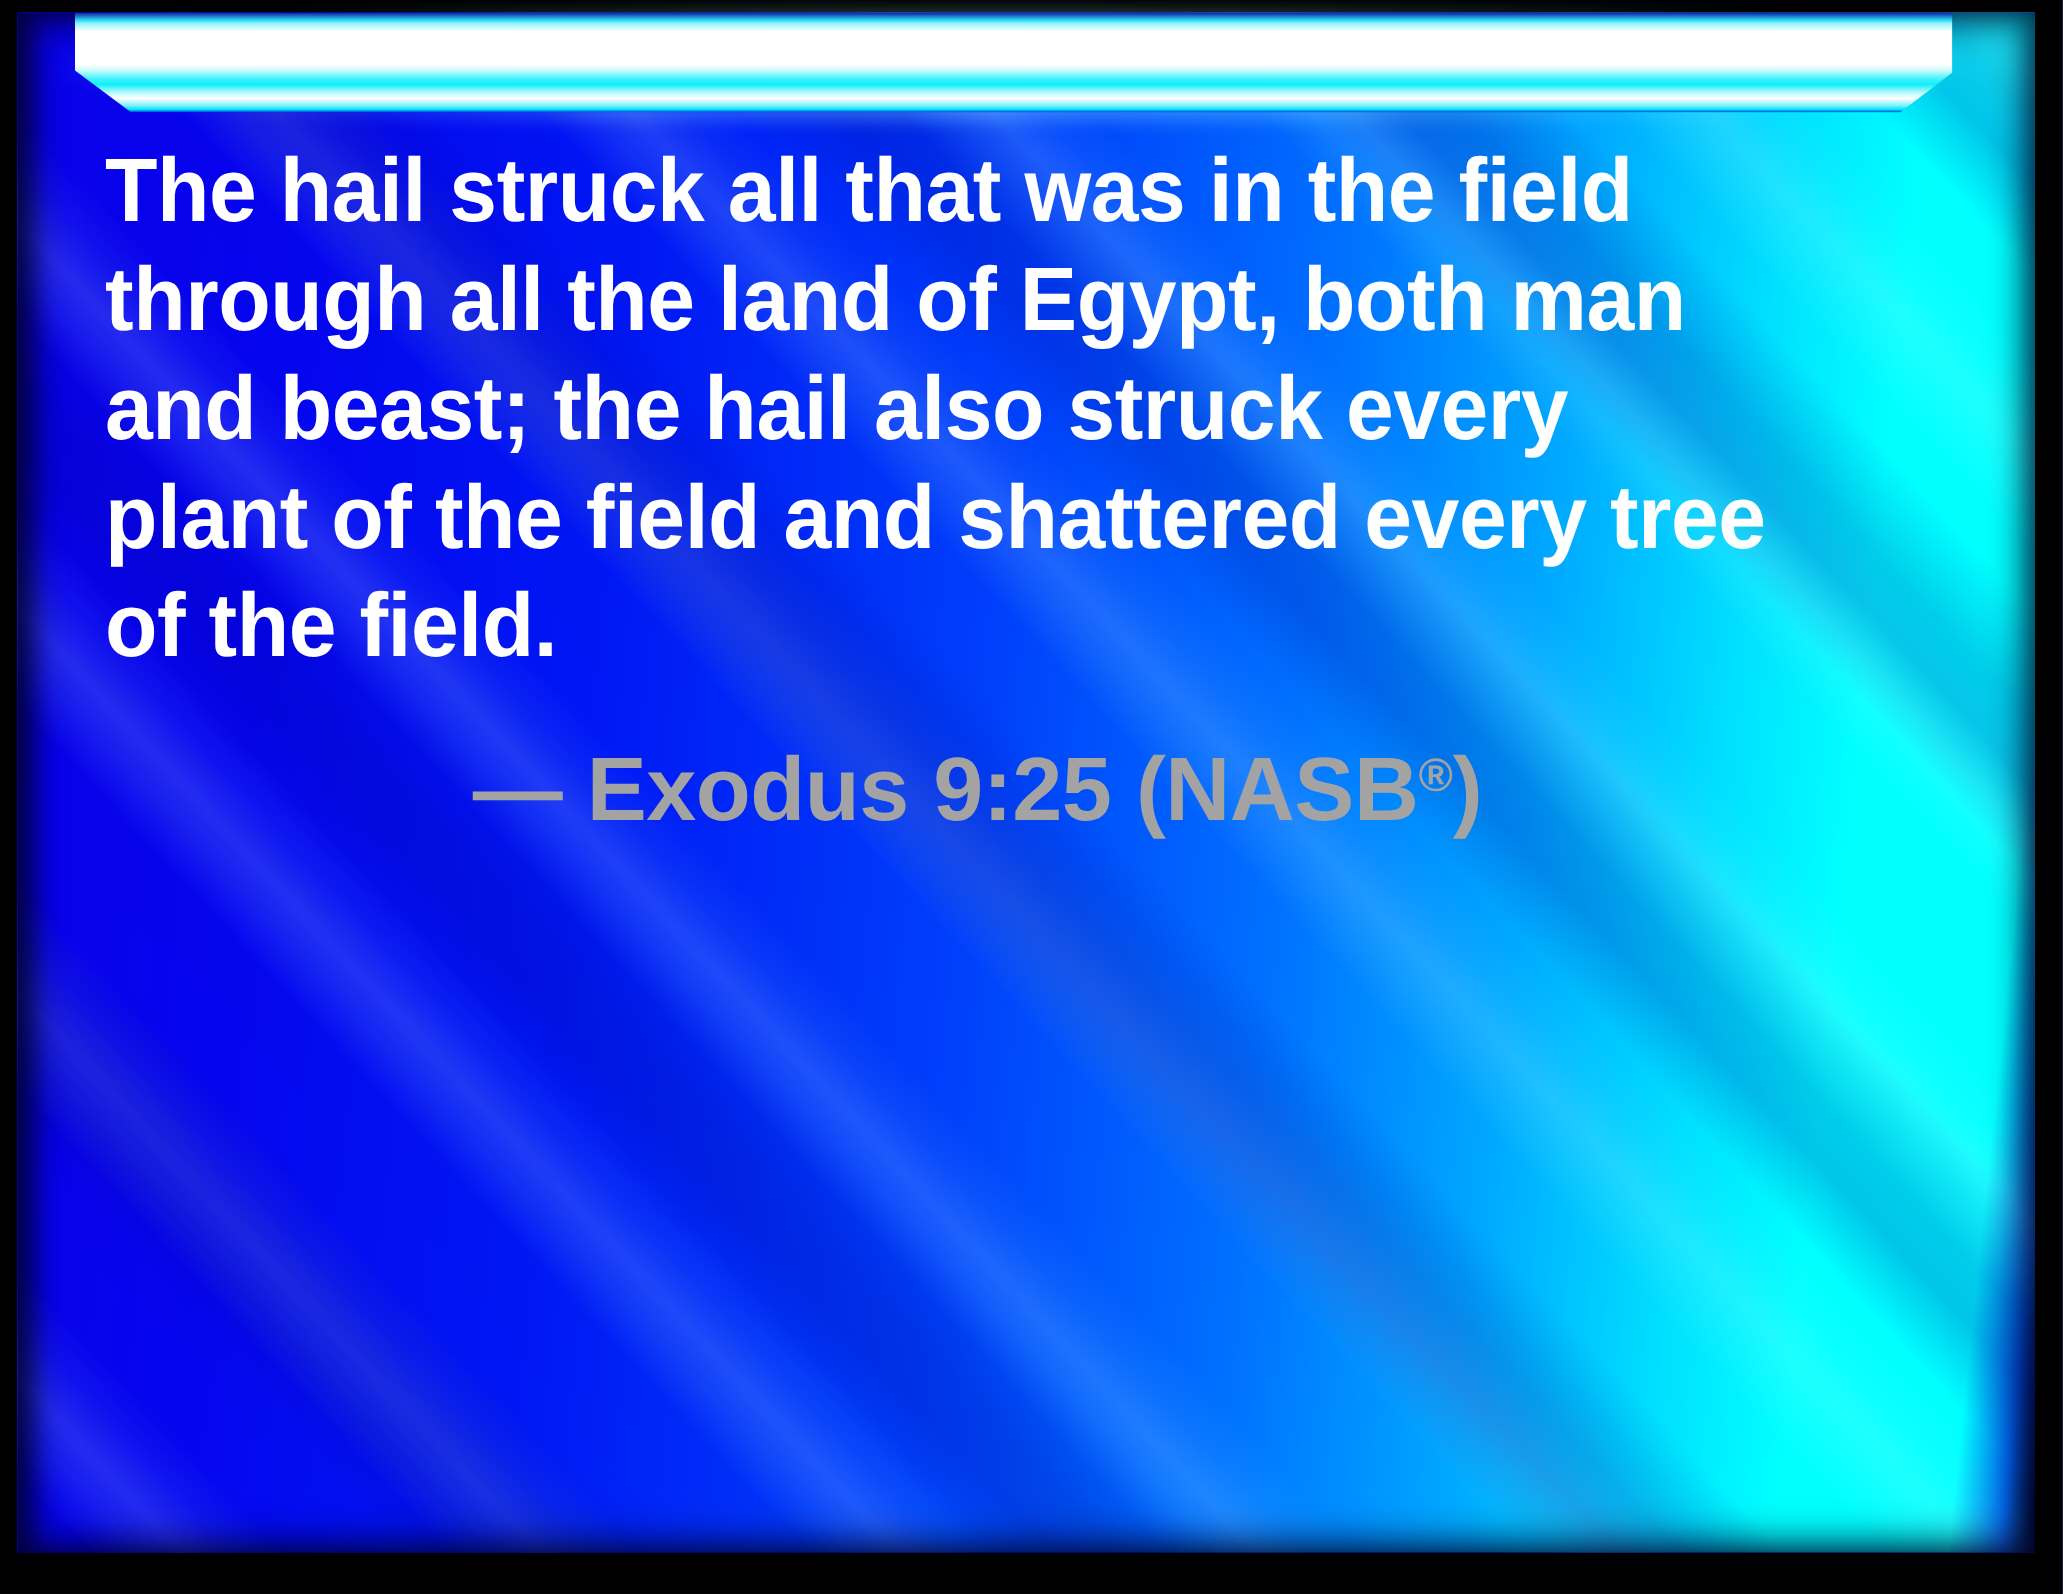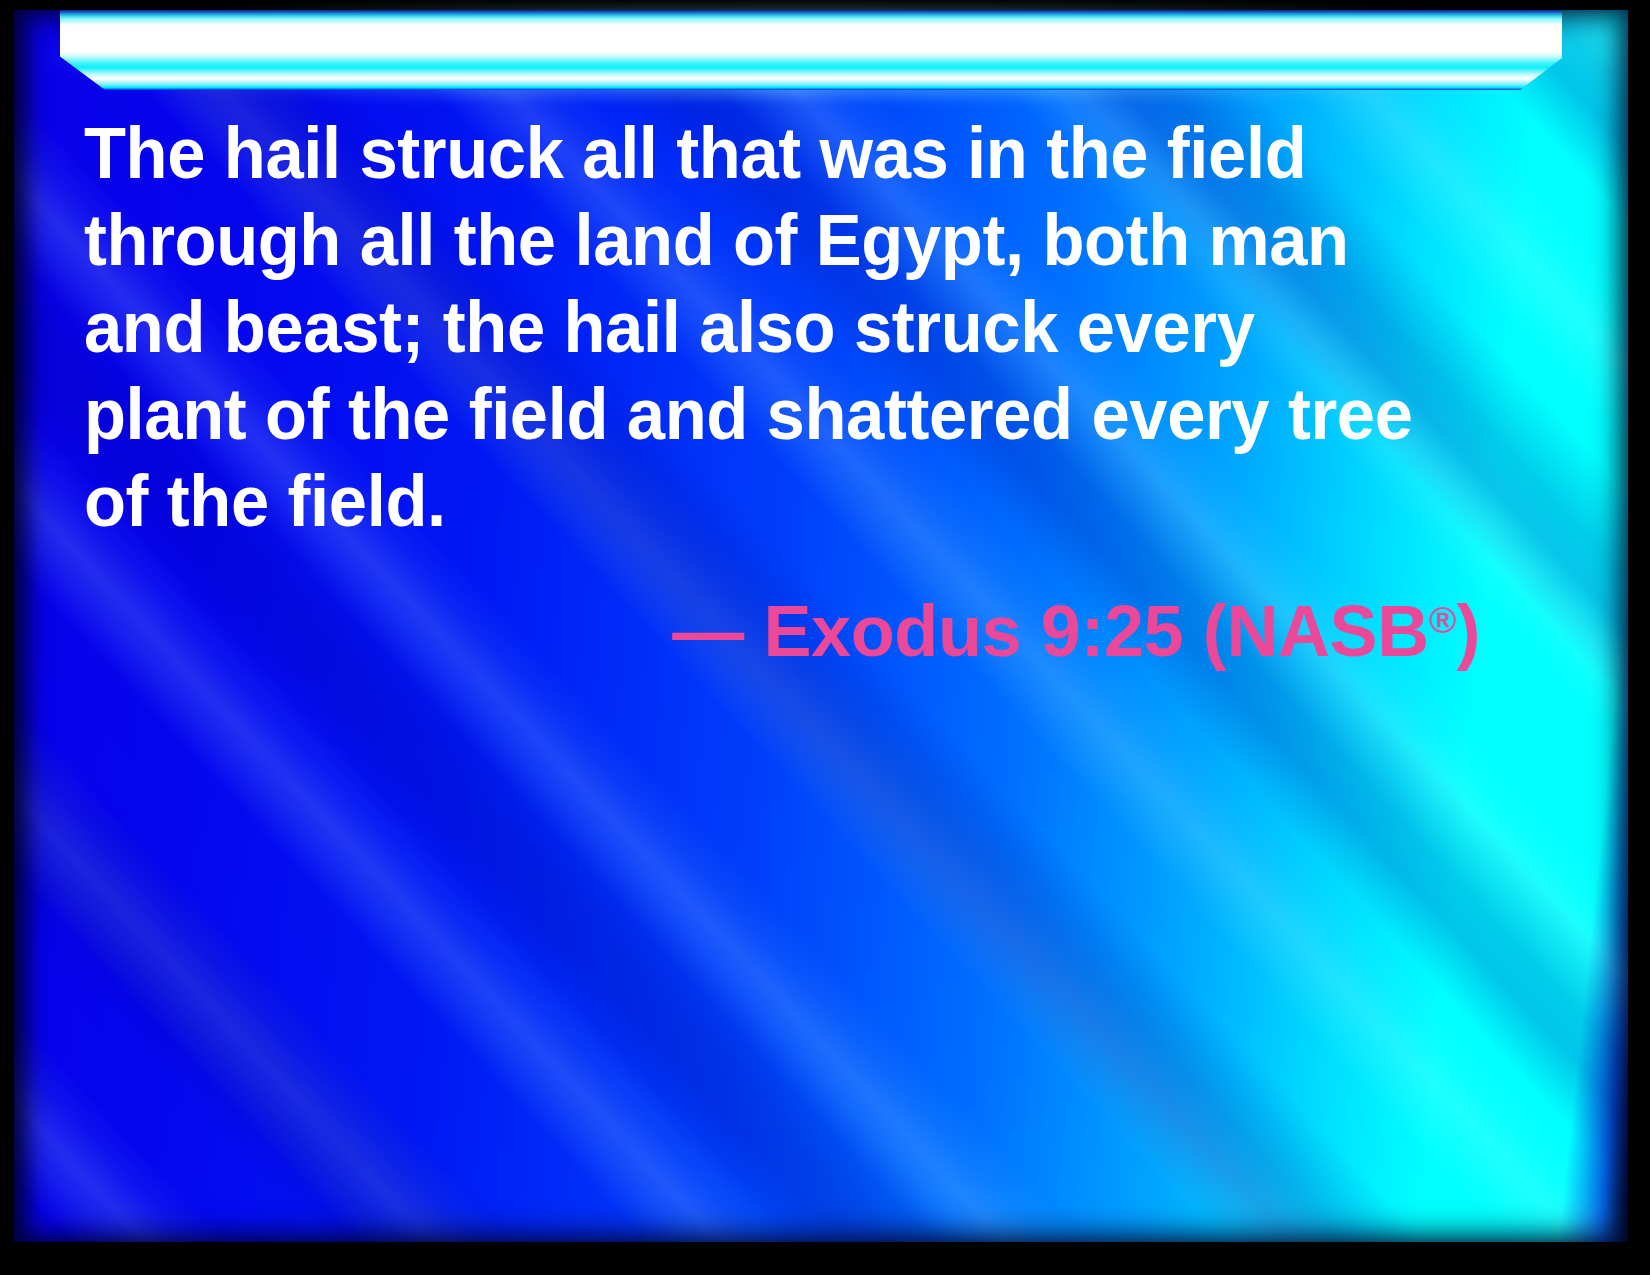--- a/index.html
+++ b/index.html
@@ -160,23 +160,23 @@
     white-space: pre-wrap;
     transform: scaleX(0.955);
     transform-origin: left top;
   }
 
   #verse-ref {
     font-family: "Liberation Sans", "DejaVu Sans", sans-serif;
     font-weight: bold;
     font-size: 72px;
     line-height: 87px;
-    color: #ec4899;
+    color: #a3a3a3;
     letter-spacing: -0.4px;
-    text-align: right;
+    text-align: center;
     margin: 0;
     padding-top: 32px;
     padding-right: 16px;
     white-space: nowrap;
   }
   #verse-ref .reg {
     font-size: 0.52em;
     vertical-align: 0.62em;
     letter-spacing: 0;
   }

